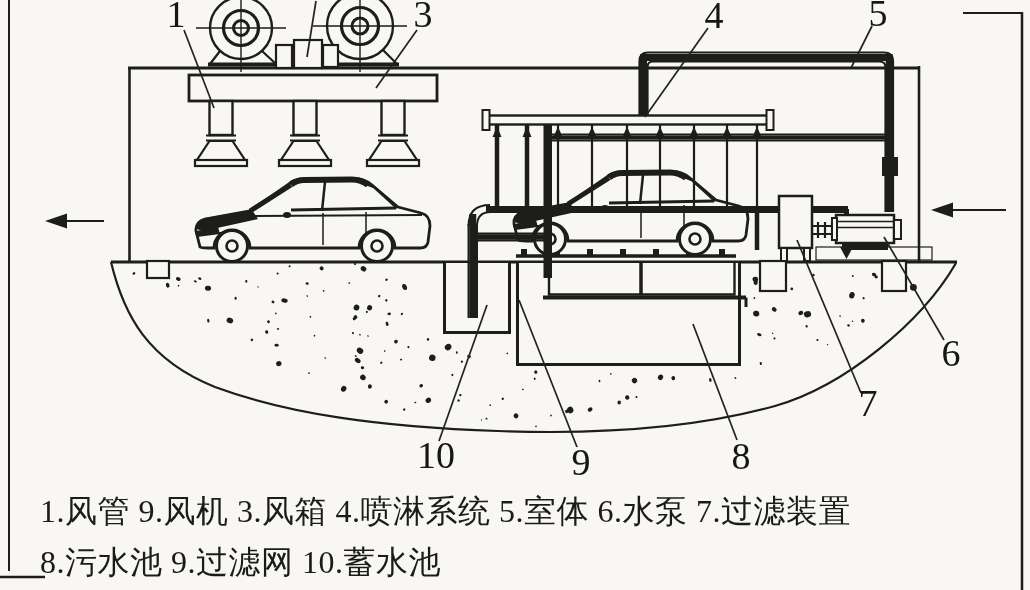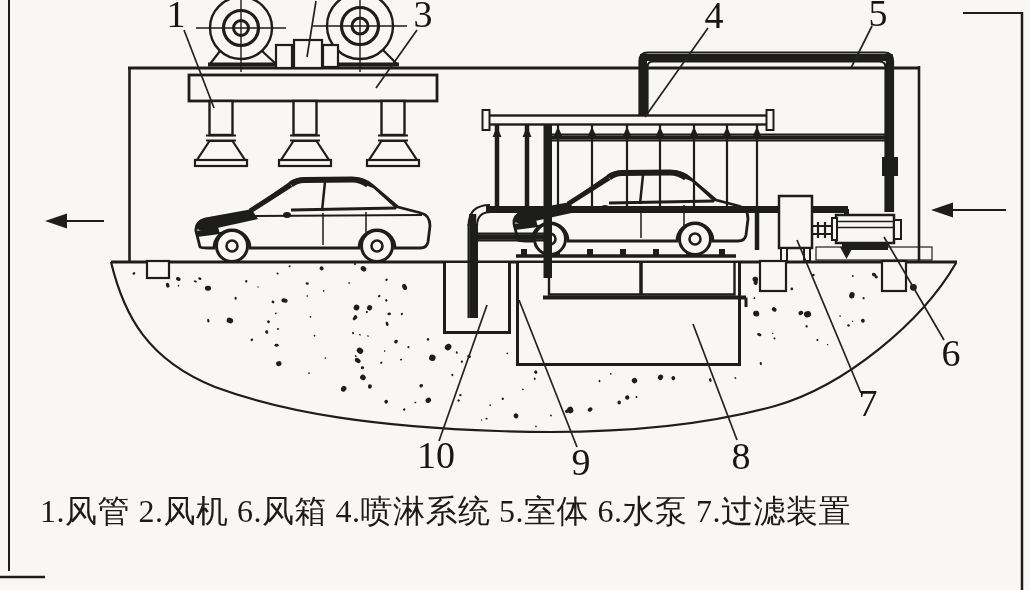--- a/index.html
+++ b/index.html
@@ -364,14 +364,15 @@
     <text class="callout-num" x="714" y="28">4</text>
     <text class="callout-num" x="878" y="26">5</text>
     <text class="callout-num" x="951" y="366">6</text>
     <text class="callout-num" x="868" y="416">7</text>
     <text class="callout-num" x="741" y="469">8</text>
     <text class="callout-num" x="581" y="475">9</text>
     <text class="callout-num" x="436" y="468">10</text>
   </g>
 </svg>
 
-  <div class="cap cap1">1.风管 2.风机 6.风箱 4.喷淋系统 5.室体 6.水泵 7.过滤装置</div>
+  <div class="cap cap1">1.风管 9.风机 3.风箱 4.喷淋系统 5.室体 6.水泵 7.过滤装置</div>
+  <div class="cap cap2">8.污水池 9.过滤网 10.蓄水池</div>
 </div>
 
 </body></html>

